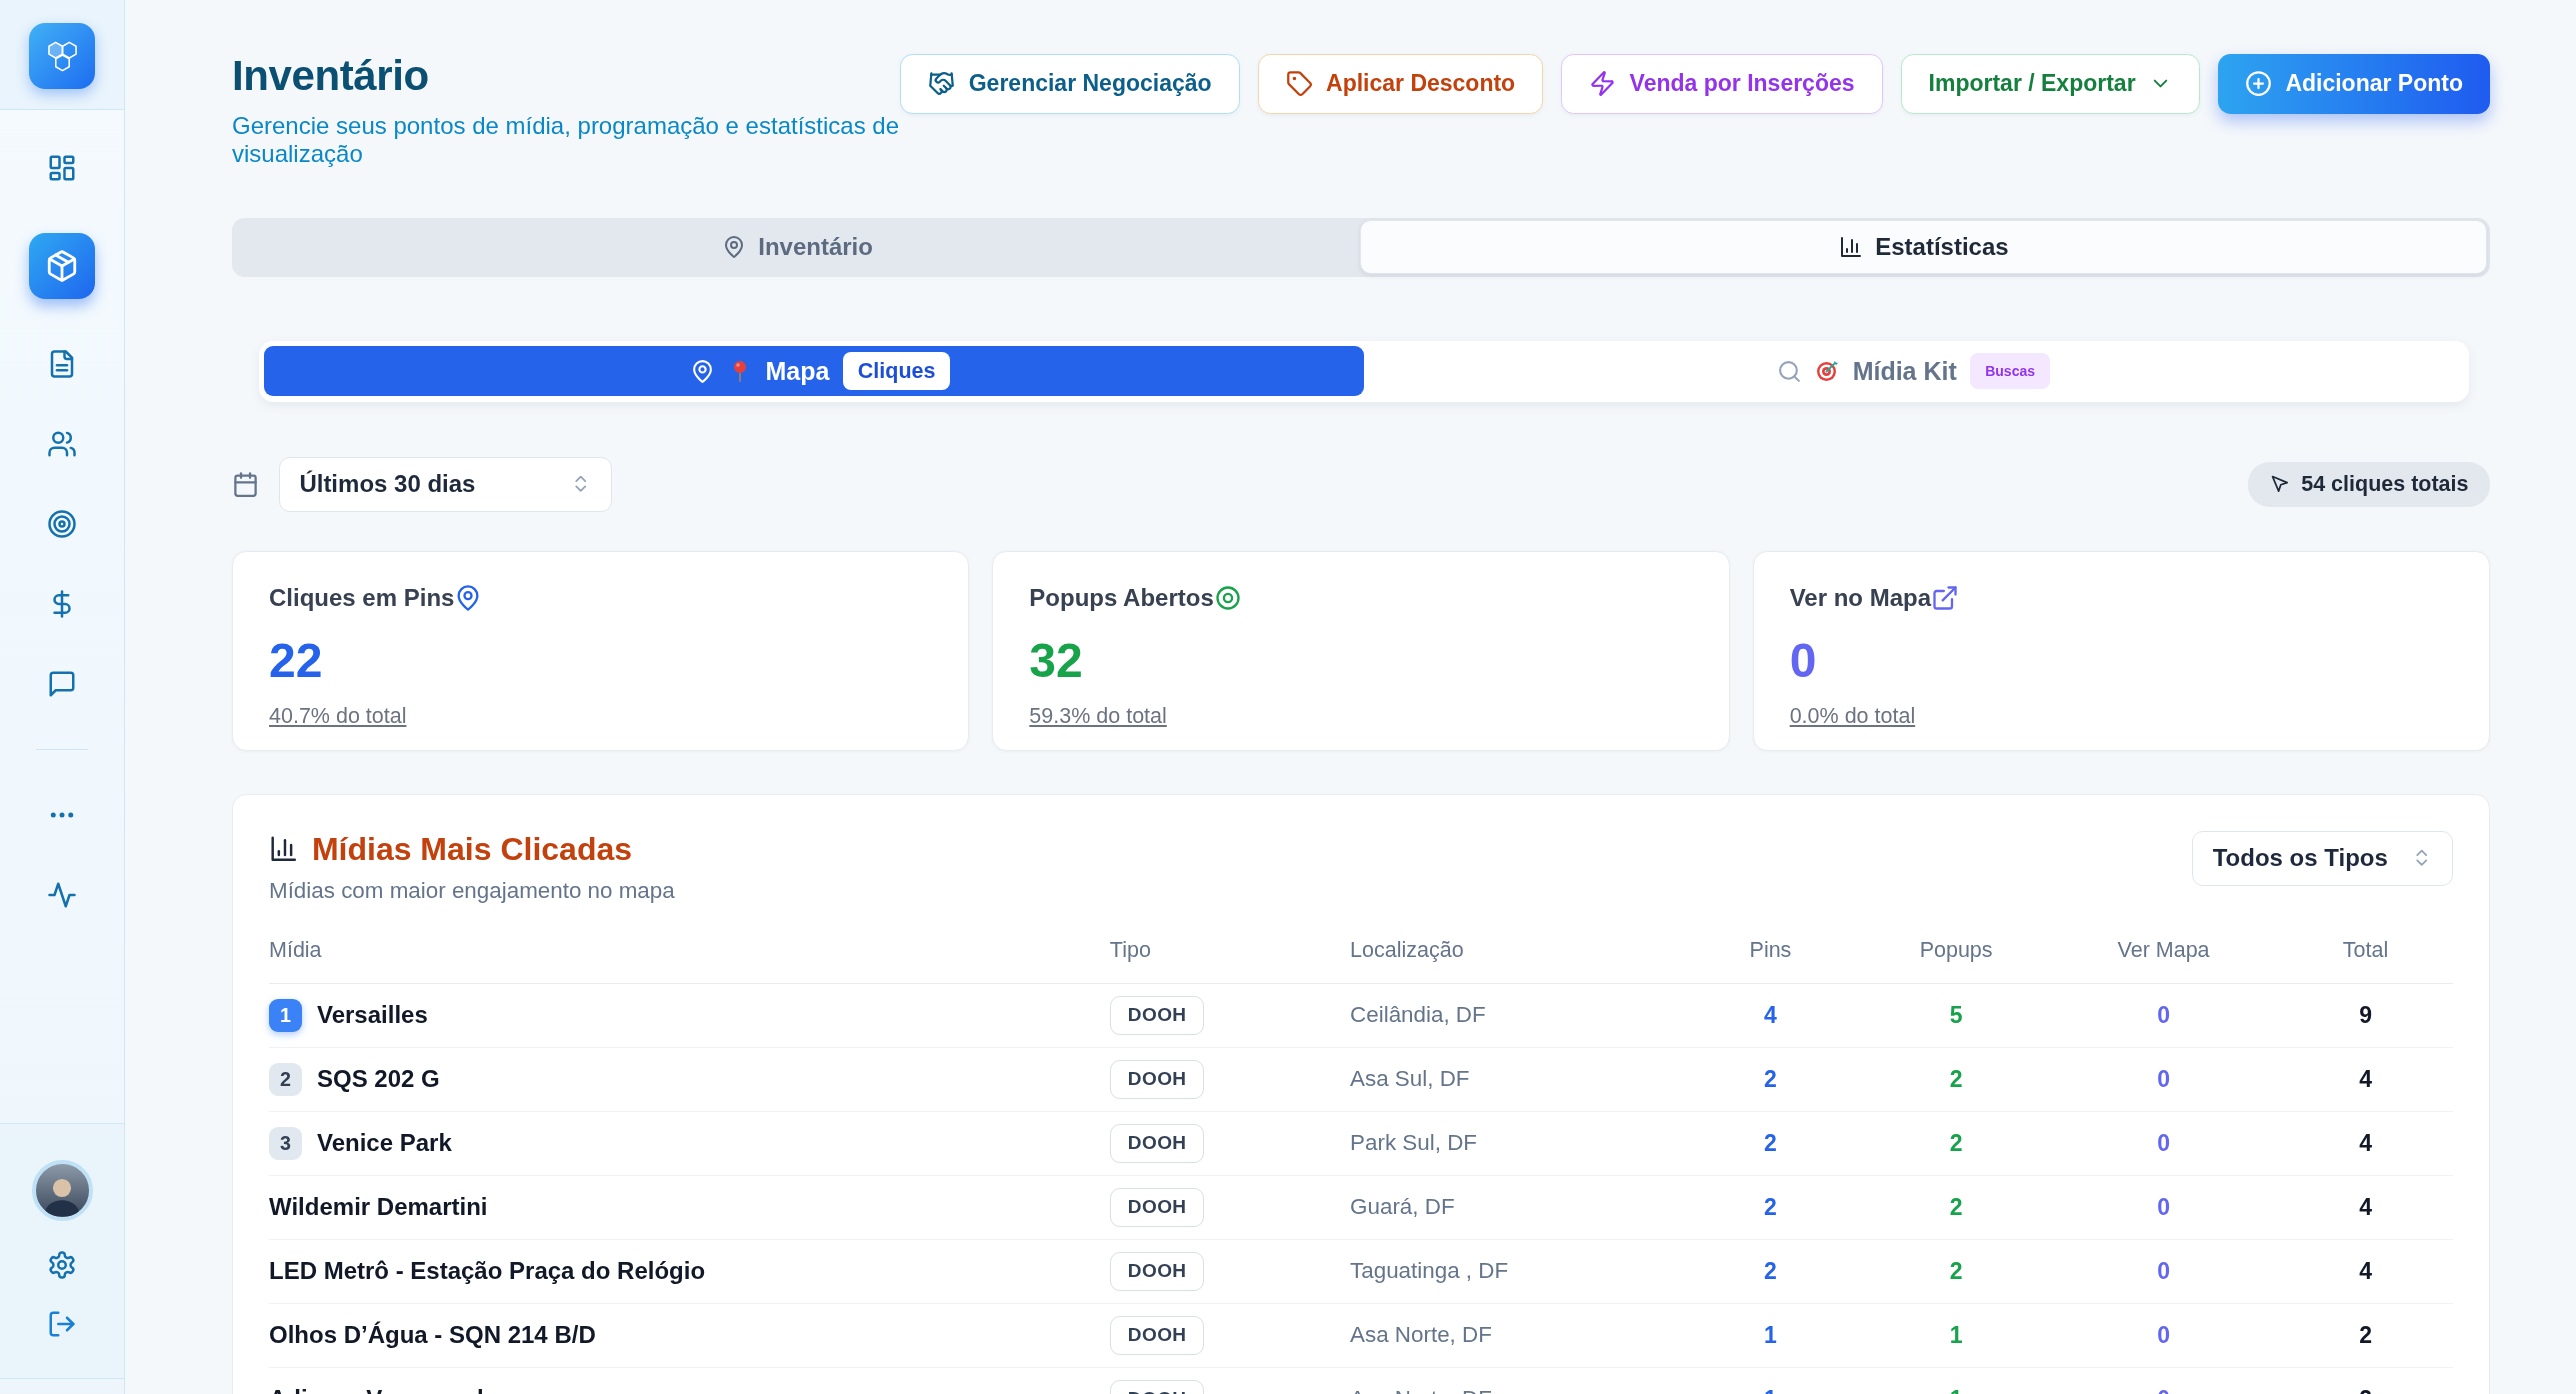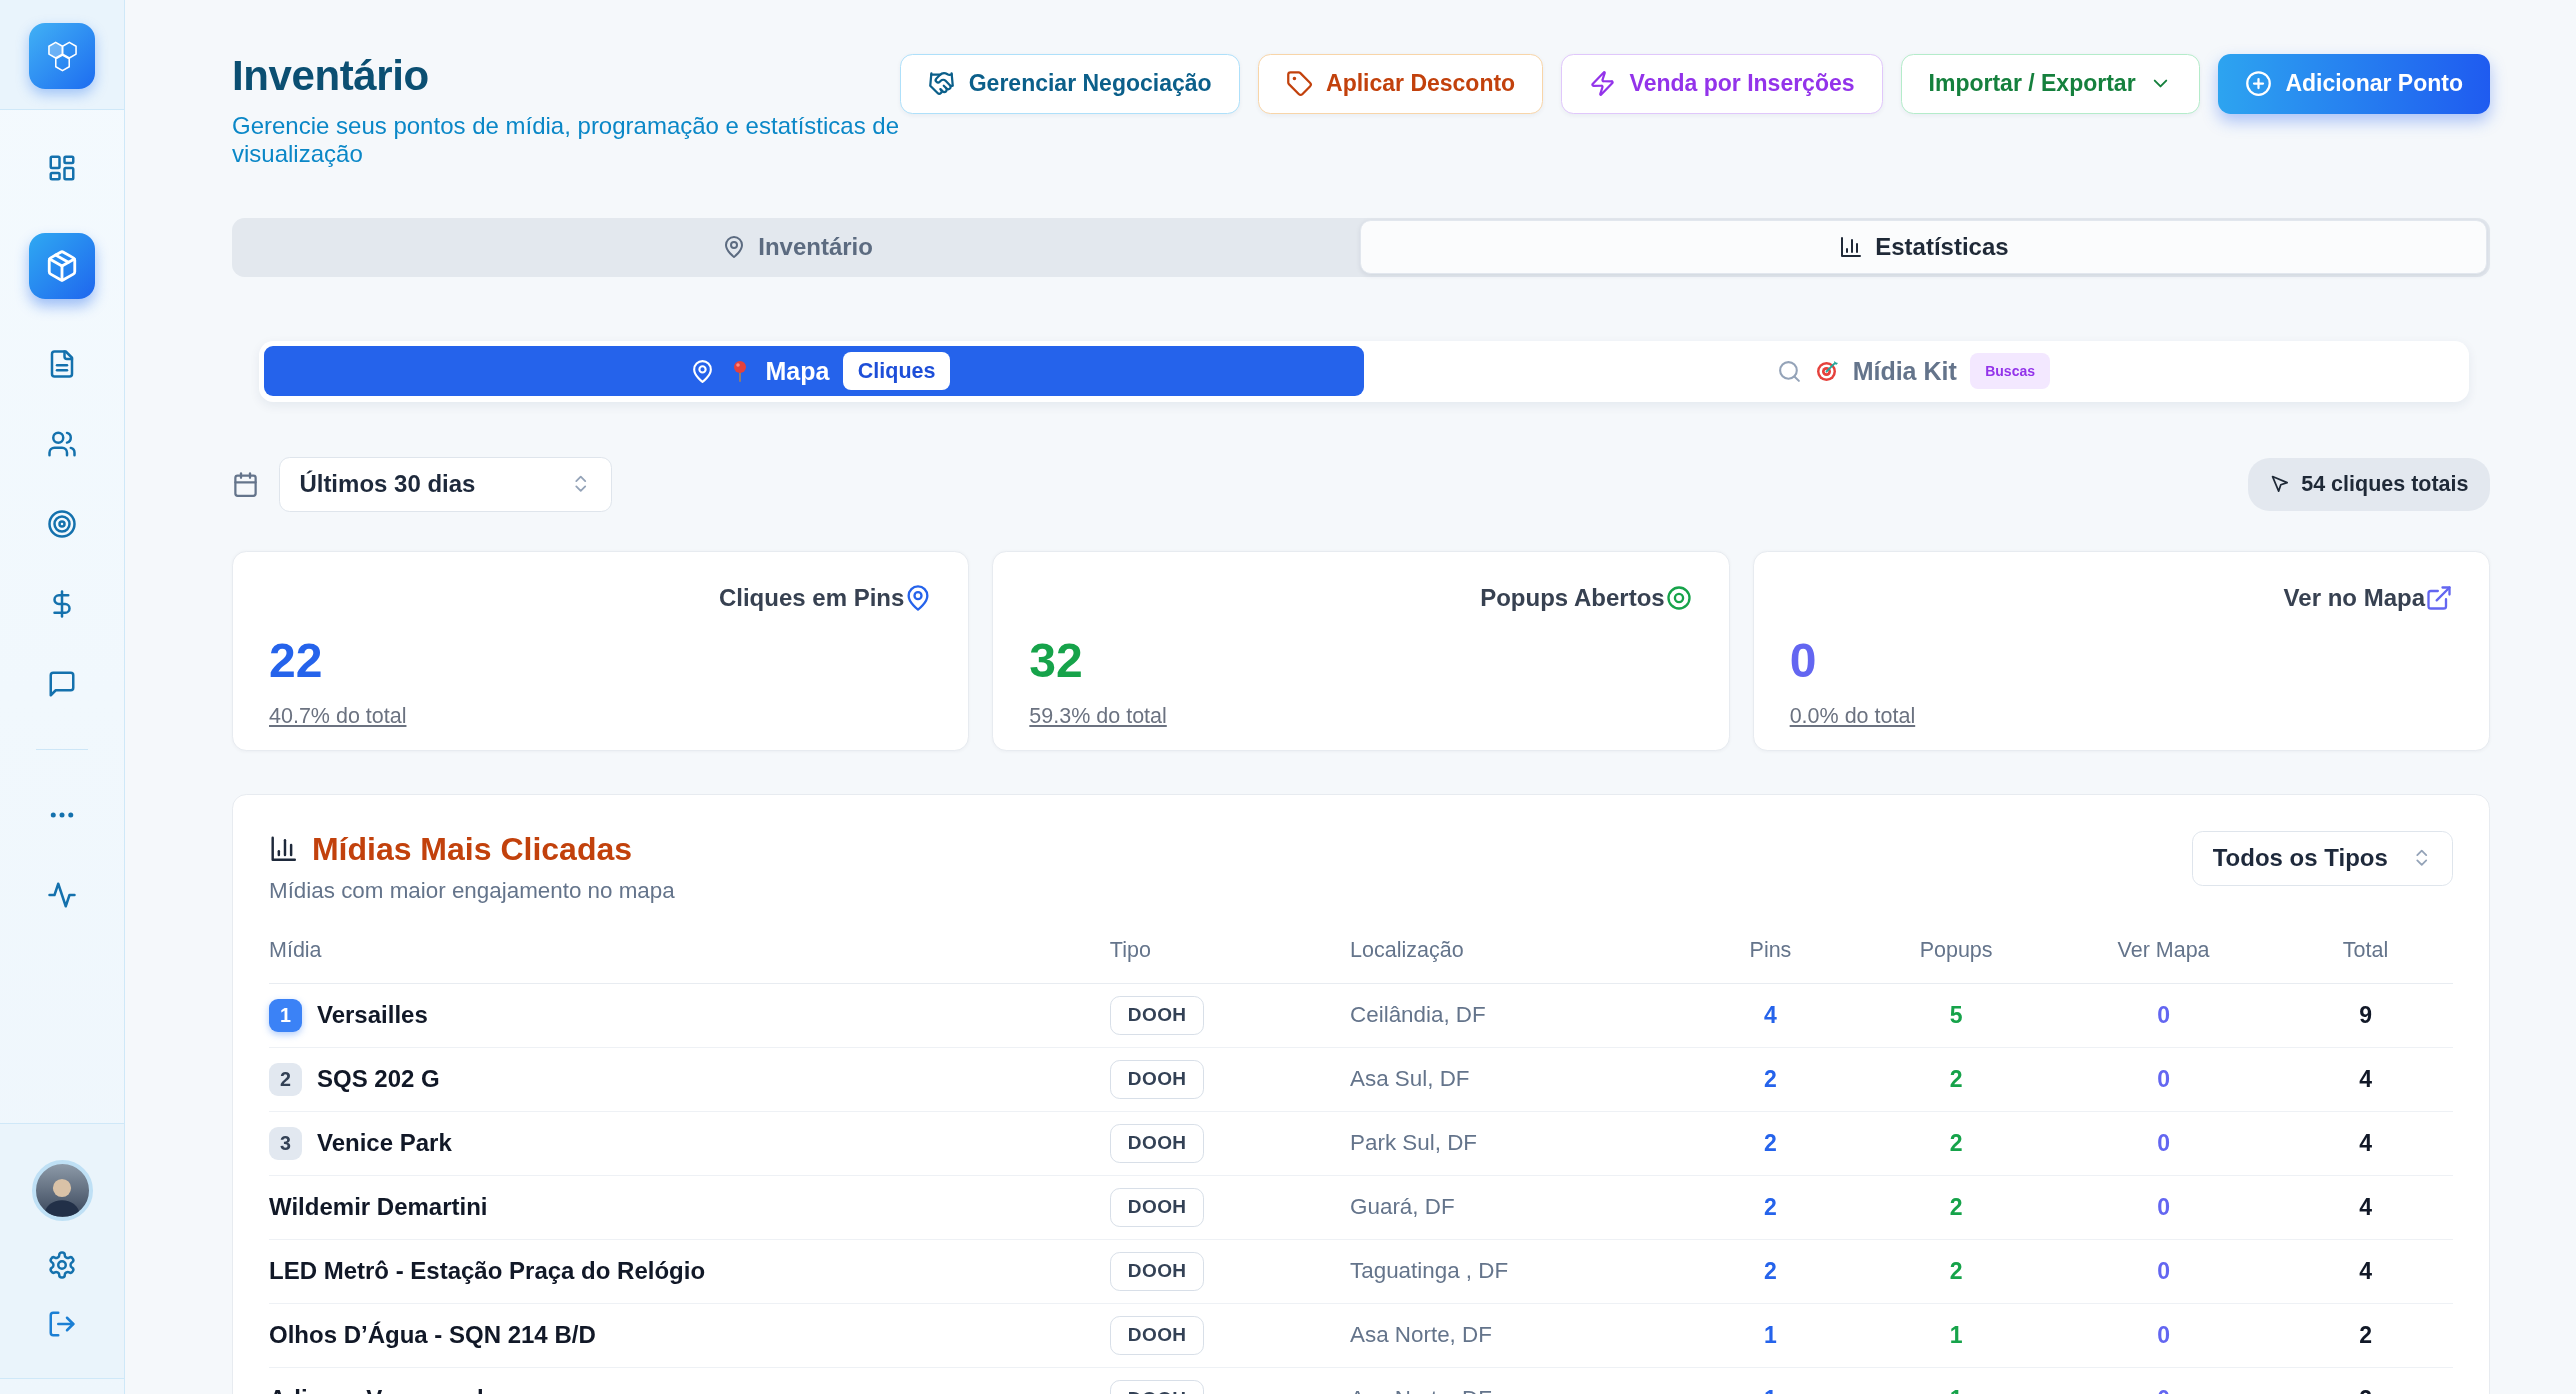--- a/index.html
+++ b/index.html
@@ -127,33 +127,33 @@
   .filter-left { display: flex; align-items: center; gap: 19.7px; }
   .cal-ic { width: 27px; height: 27px; color: #64748b; }
   .select {
     display: flex; align-items: center; justify-content: space-between;
     height: 55px; border: 1.8px solid #dfe5ec; border-radius: 10.7px; background: #fff;
     padding: 0 19.7px; font-size: 24px; font-weight: 600; color: #1e293b; cursor: pointer;
   }
   .select .updown { width: 21.5px; height: 21.5px; color: #94a3b8; }
   .select-date { width: 333px; }
   .total-pill {
-    display: inline-flex; align-items: center; gap: 10.7px; height: 53px;
+    display: inline-flex; align-items: center; gap: 10.7px; height: 45px;
     background: #e3e8ef; border-radius: 21.5px; padding: 0 21.5px;
     font-size: 21.5px; font-weight: 800; color: #1f2937;
   }
   .total-pill svg { width: 20.6px; height: 20.6px; }
 
   
   .cards { margin-top: 39px; display: grid; grid-template-columns: 1fr 1fr 1fr; gap: 23px; }
   .card {
     background: #ffffff; border: 1.8px solid #e7ebf0; border-radius: 14.3px;
     padding: 32px 36px; box-shadow: 0 0.9px 3.6px rgba(16,24,40,.04); height: 200px;
   }
-  .card-top { display: flex; justify-content: flex-end; align-items: center; }
+  .card-top { display: flex; justify-content: flex-start; align-items: center; }
   .card-label { font-size: 24px; font-weight: 600; color: #374151; }
   .card-top svg { width: 28px; height: 28px; }
   .card-value { margin-top: 21.5px; font-size: 48px; font-weight: 800; }
   .card-share { margin-top: 16px; font-size: 21.5px; color: #6b7280; text-decoration: underline; }
   .c-blue { color: #2563eb; } .c-green { color: #16a34a; } .c-indigo { color: #6366f1; }
 
   
   .table-card {
     margin-top: 43px; background: #ffffff; border: 1.8px solid #e7ebf0;
     border-radius: 14.3px; padding: 36px 36px 0; height: 698px; overflow: hidden;

